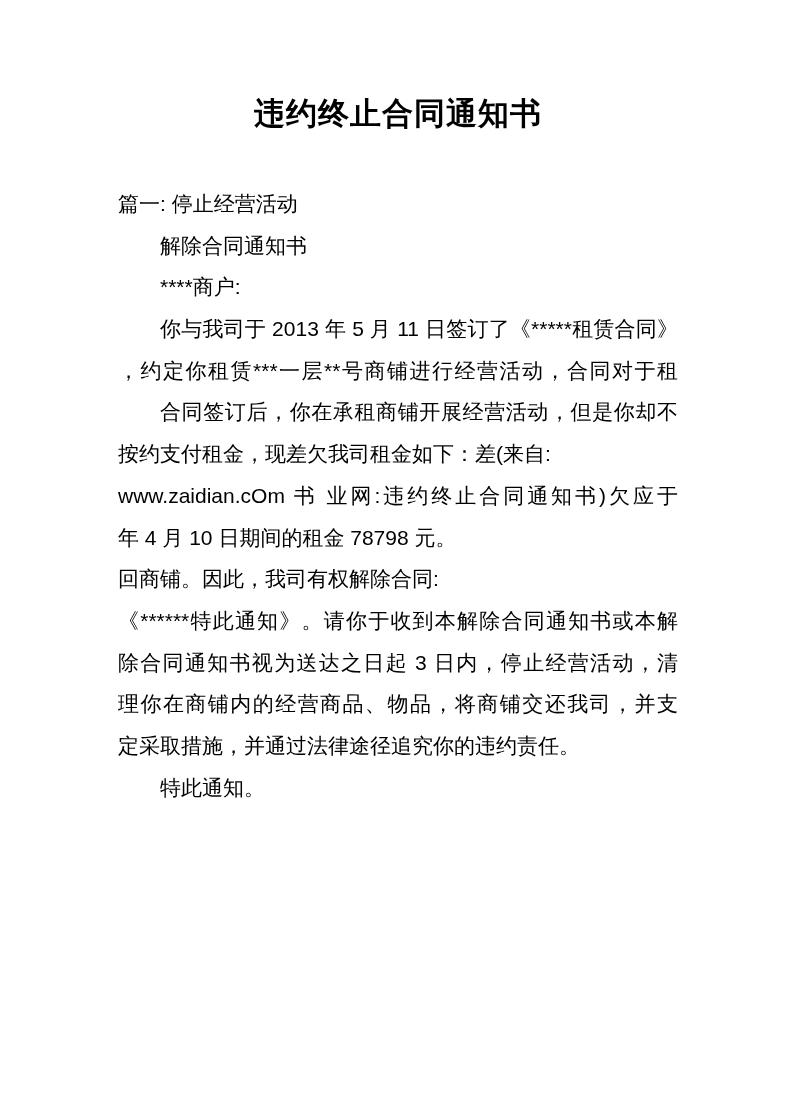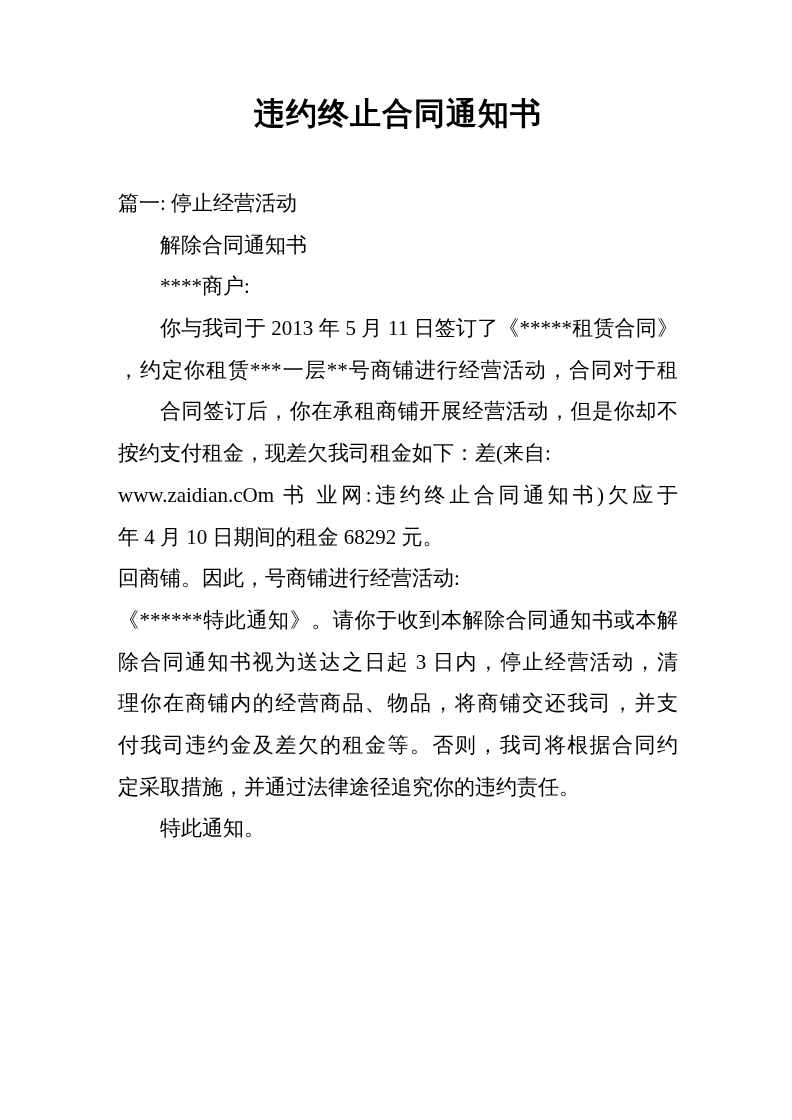--- a/index.html
+++ b/index.html
@@ -1,21 +1,21 @@
 <!DOCTYPE html>
 <html><head>
 <meta charset="utf-8">
 <style>
   html,body{margin:0;padding:0;background:#ffffff;}
   .page{
     position:relative;
     width:792px;height:1120px;
     background:#ffffff;
     color:#000000;
-    font-family:Liberation Serif, serif;
+    font-family:Liberation Sans, sans-serif;
     overflow:hidden;
   }
   .doc-title{
     position:absolute;
     top:92px;left:118px;width:560px;
     margin:0;
     text-align:center;
     font-size:31px;
     font-weight:bold;
     line-height:44px;
@@ -51,23 +51,22 @@
 
   <div class="doc-body">
     <div class="line">篇一: 停止经营活动</div>
     <div class="line indent">解除合同通知书</div>
     <div class="line indent">****商户:</div>
     <div class="line indent stretch">你与我司于 2013 年 5 月 11 日签订了《*****租赁合同》</div>
     <div class="line stretch">，约定你租赁***一层**号商铺进行经营活动，合同对于租</div>
     <div class="line indent stretch">合同签订后，你在承租商铺开展经营活动，但是你却不</div>
     <div class="line">按约支付租金，现差欠我司租金如下：差(来自:</div>
     <div class="line stretch">www.zaidian.cOm 书 业网:违约终止合同通知书)欠应于</div>
-    <div class="line">年 4 月 10 日期间的租金 68292 元。</div>
-    <div class="line">回商铺。因此，号商铺进行经营活动:</div>
+    <div class="line">年 4 月 10 日期间的租金 78798 元。</div>
+    <div class="line">回商铺。因此，我司有权解除合同:</div>
     <div class="line stretch">《******特此通知》。请你于收到本解除合同通知书或本解</div>
     <div class="line stretch">除合同通知书视为送达之日起 3 日内，停止经营活动，清</div>
     <div class="line stretch">理你在商铺内的经营商品、物品，将商铺交还我司，并支</div>
-    <div class="line stretch">付我司违约金及差欠的租金等。否则，我司将根据合同约</div>
     <div class="line">定采取措施，并通过法律途径追究你的违约责任。</div>
     <div class="line indent">特此通知。</div>
   </div>
 
 </div>
 
 </body></html>

